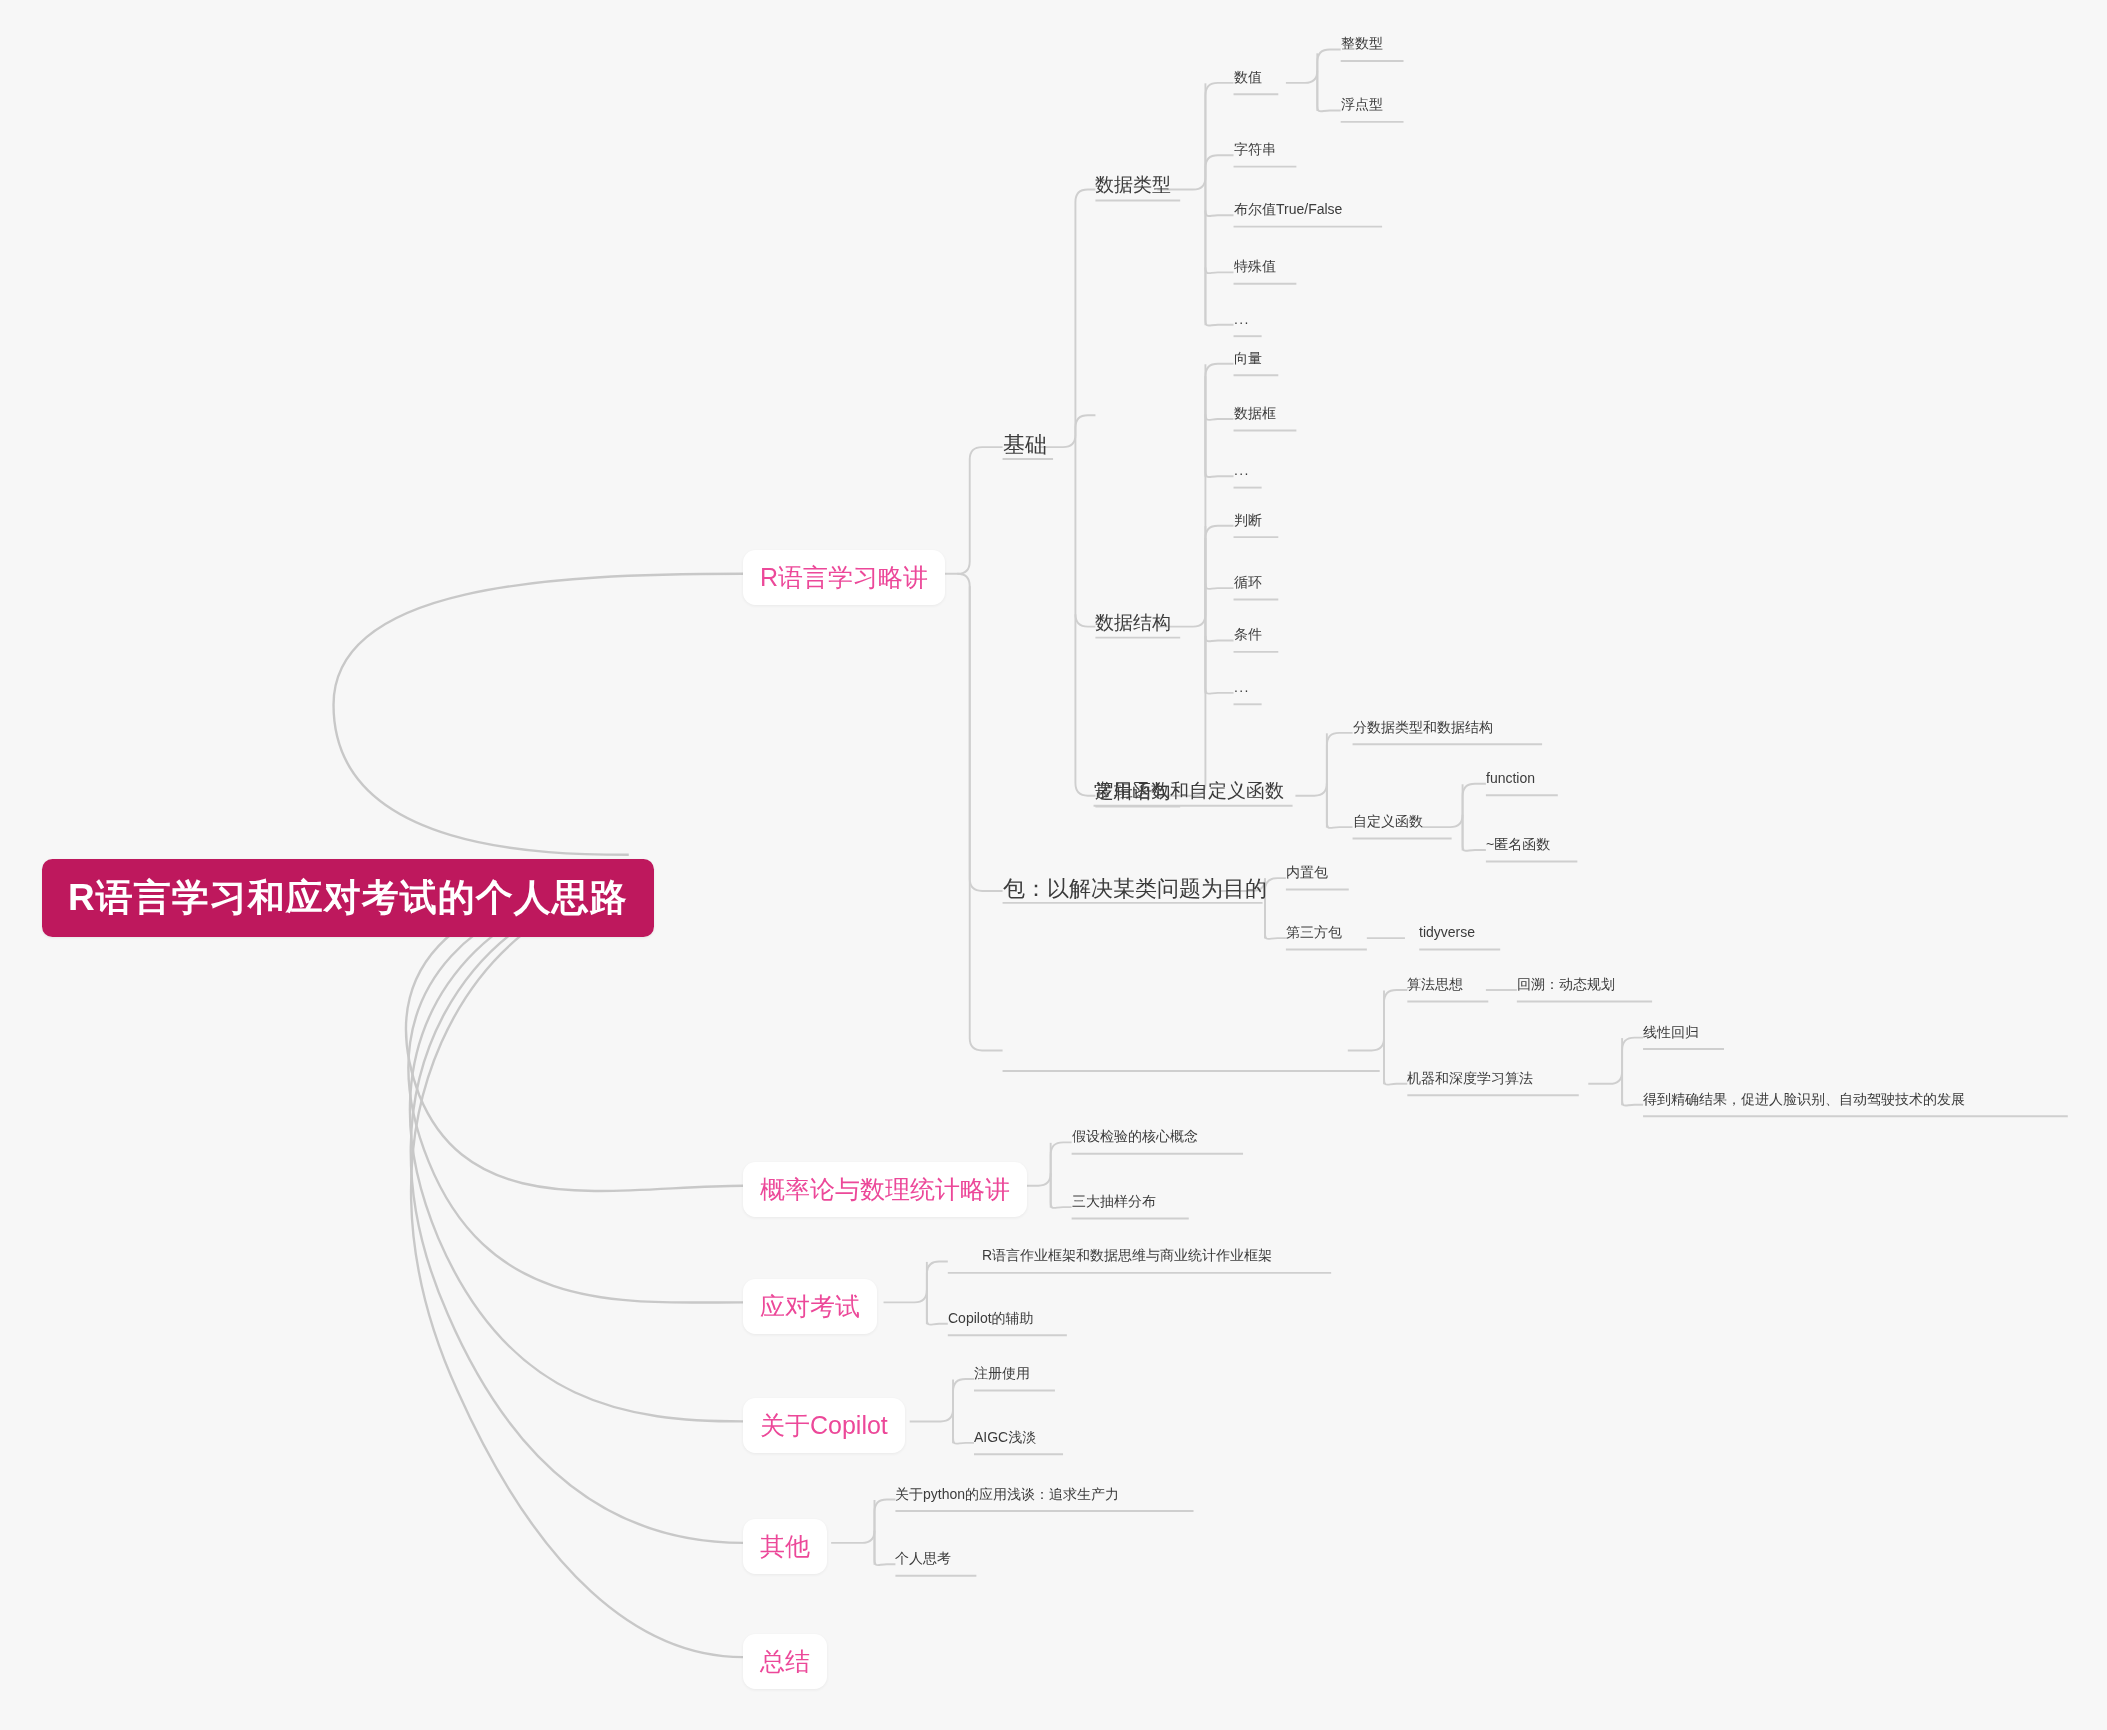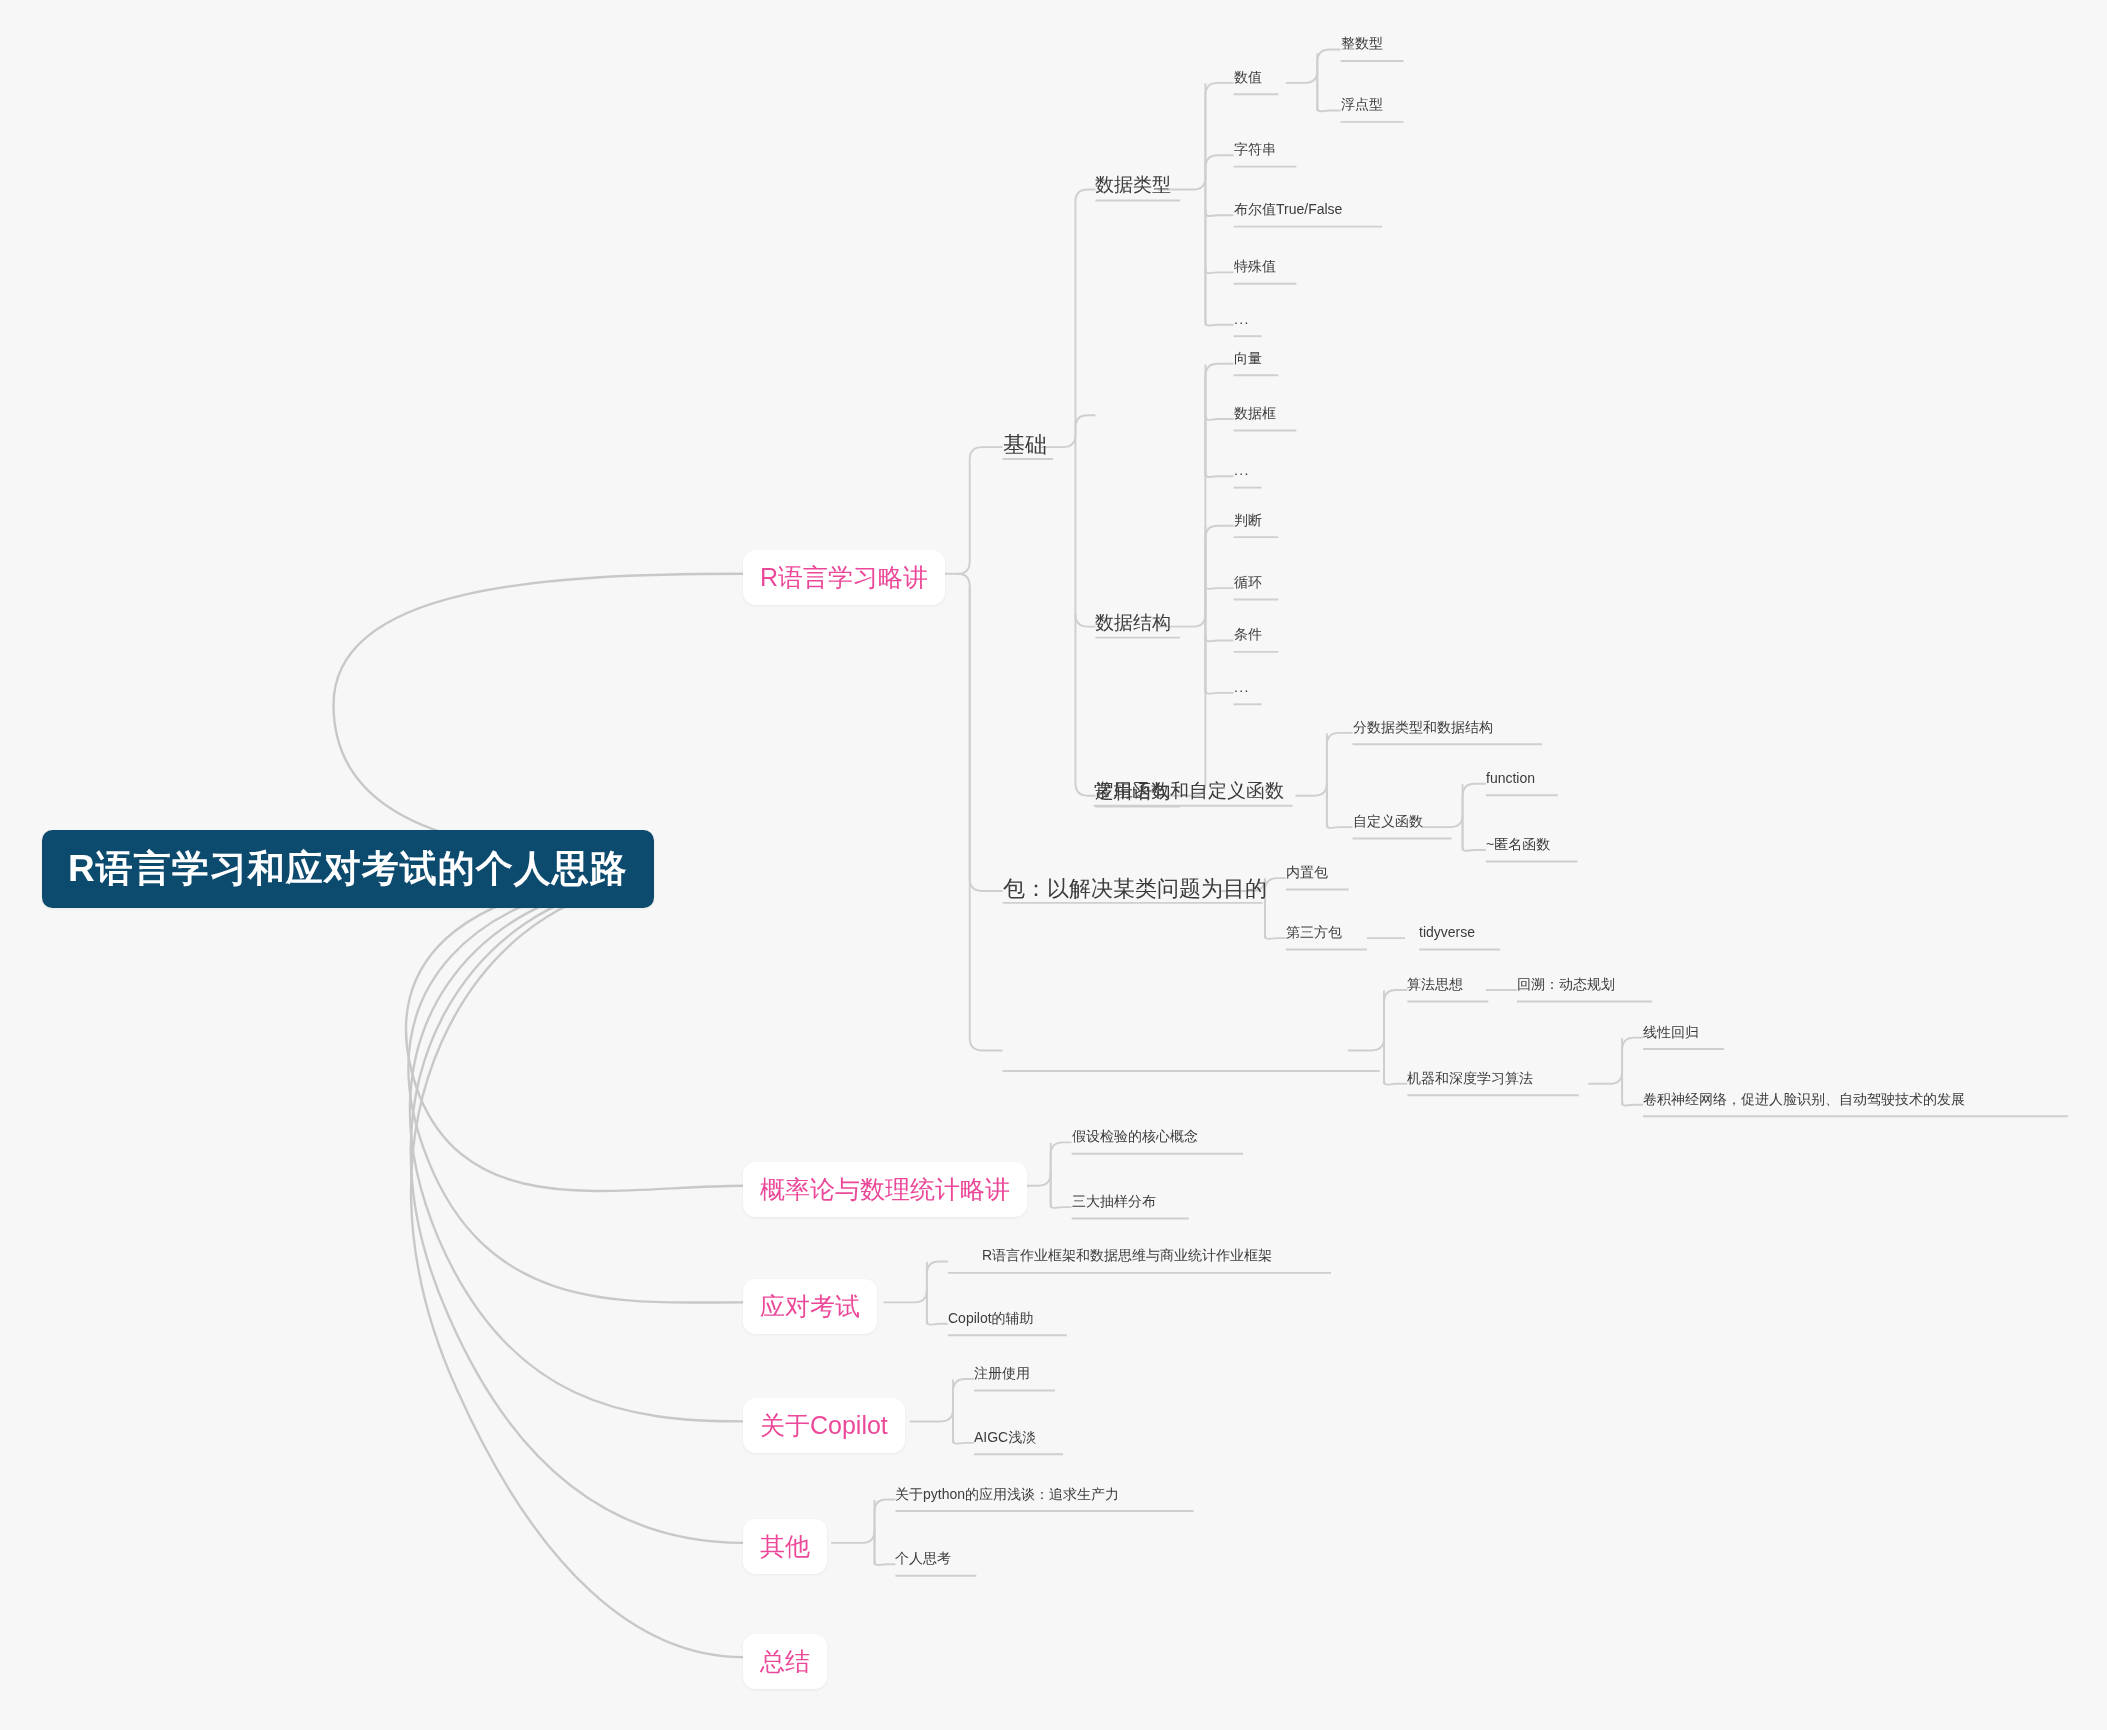--- a/index.html
+++ b/index.html
@@ -12,24 +12,25 @@
   }
   #canvas{position:absolute;left:0;top:0;width:2108px;height:1730px;}
   svg.links{position:absolute;left:0;top:0;width:2108px;height:1730px;pointer-events:none;}
   svg.links path{fill:none;stroke:#cfcfcf;stroke-width:4;}
   svg.links path.thick{stroke:#c8c8c8;stroke-width:5;}
 
   .node{position:absolute;box-sizing:border-box;white-space:pre;}
 
   
   .root{
-    background:#0c4a6e;color:#ffffff;border-radius:10.5px;
+    background:#be185d;color:#ffffff;border-radius:10.5px;
     font-size:37px;font-weight:bold;letter-spacing:1px;
     padding:16px 26px;line-height:1.25;
     box-shadow:0 1px 2.9px rgba(0,0,0,.07);
+    margin-top:29px;
   }
   
   .l1{
     background:#ffffff;color:#ec4899;border-radius:12.4px;
     font-size:25px;padding:12.4px 17px;line-height:1.2;
     box-shadow:0 1px 3.3px rgba(0,0,0,.06);
   }
   
   .tn{color:#3b3b3b;line-height:1.42;}
   .tn.s2{font-size:22px;}
@@ -219,21 +220,21 @@
   <div class="node tn s4" style="left:1286px;top:863px;">内置包</div>
   <div class="node tn s4" style="left:1286px;top:923px;">第三方包</div>
   <div class="node tn s4" style="left:1419px;top:923px;">tidyverse</div>
 
   <div class="node tn s4" style="left:1407px;top:975px;">算法思想</div>
   <div class="node tn s4" style="left:1517px;top:975px;">回溯：动态规划</div>
 
   <div class="node tn s4" style="left:1407px;top:1069px;">机器和深度学习算法</div>
 
   <div class="node tn s4" style="left:1643px;top:1023px;">线性回归</div>
-  <div class="node tn s4" style="left:1643px;top:1090px;">卷积神经网络，促进人脸识别、自动驾驶技术的发展</div>
+  <div class="node tn s4" style="left:1643px;top:1090px;">得到精确结果，促进人脸识别、自动驾驶技术的发展</div>
 
   <div class="node tn s4" style="left:1072px;top:1127px;">假设检验的核心概念</div>
   <div class="node tn s4" style="left:1072px;top:1192px;">三大抽样分布</div>
 
   <div class="node tn s4" style="left:948px;top:1246px;margin-left:34px;">R语言作业框架和数据思维与商业统计作业框架</div>
   <div class="node tn s4" style="left:948px;top:1309px;">Copilot的辅助</div>
 
   <div class="node tn s4" style="left:974px;top:1364px;">注册使用</div>
   <div class="node tn s4" style="left:974px;top:1428px;">AIGC浅淡</div>
 

